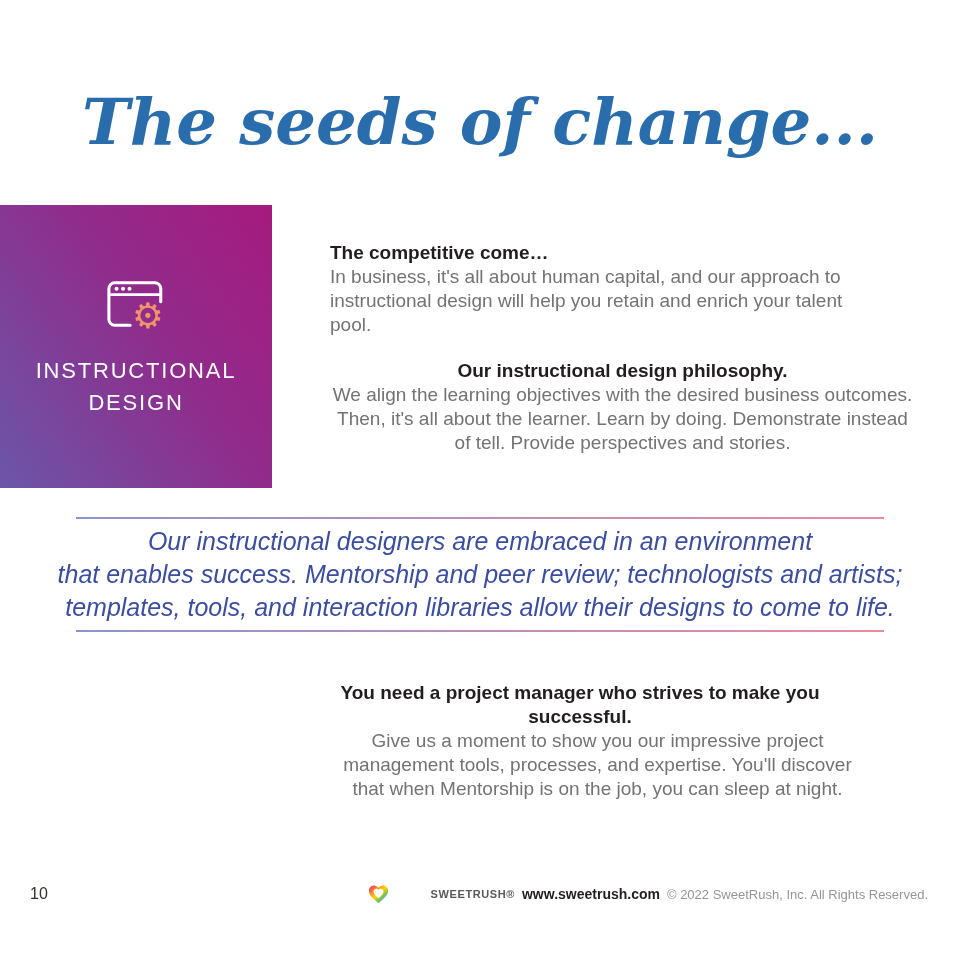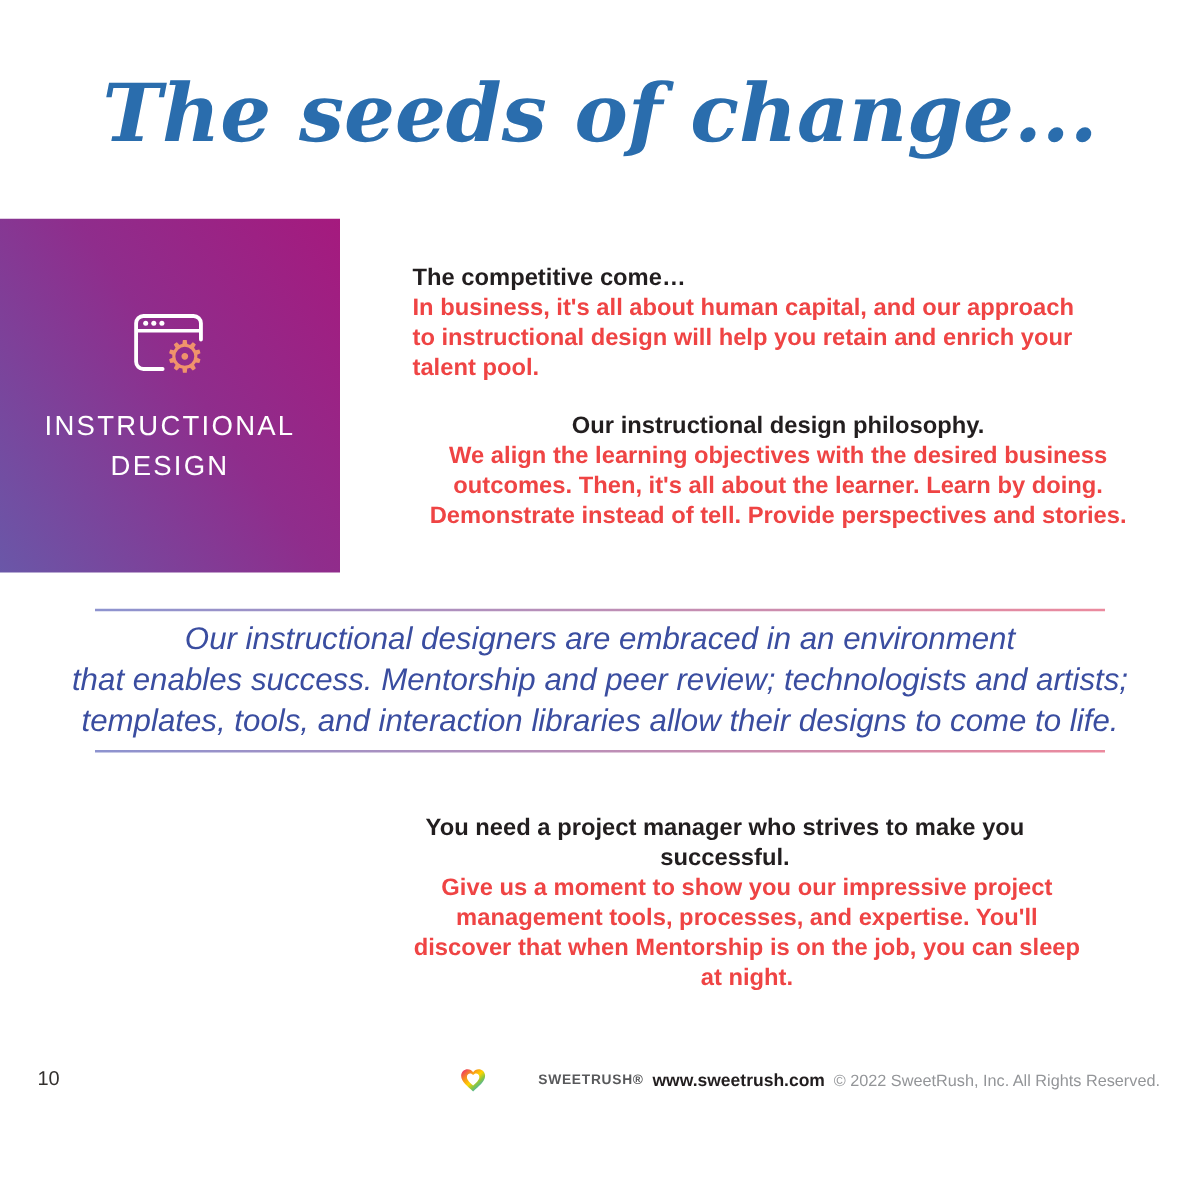--- a/index.html
+++ b/index.html
@@ -1,18 +1,18 @@
 <!DOCTYPE html>
 <html><head>
 <meta charset="utf-8">
 <style>
   html,body{margin:0;padding:0;background:#ffffff;}
   .page{
     position:relative;width:960px;height:888px;background:#ffffff;overflow:hidden;
-    font-family:"Liberation Sans",sans-serif;color:#221e1f;
+    font-family:"Liberation Sans",sans-serif;color:#221e1f;margin-top:30px;
   }
   
   .title{
     position:absolute;top:42px;left:0;width:960px;margin:0;text-align:center;
     font-family:"DejaVu Serif",serif;font-style:italic;font-weight:700;
     font-size:64px;line-height:100px;color:#2a6dad;letter-spacing:0px;
   }
   
   .tile{
     position:absolute;left:0;width:272px;display:flex;flex-direction:column;
@@ -26,21 +26,21 @@
     padding:0 10px;max-width:252px;
   }
   .gear-glyph{font-family:"DejaVu Sans",sans-serif;}
   
   .copy{position:absolute;left:330px;}
   .copy-1{top:211px;}
   .copy-2{top:651px;}
   .para{margin:0 0 22px 0;}
   .para:last-child{margin-bottom:0;text-align:center;}
   .para .h{display:block;font-weight:700;font-size:19px;line-height:24px;color:#221e1f;}
-  .para .b{display:block;font-weight:700;font-size:19px;line-height:24px;color:#ef4444;}
+  .para .b{display:block;font-weight:400;font-size:19px;line-height:24px;color:#737373;}
   .w1{width:552px;} .w2{width:585px;} .w3{width:565px;} .w4{width:535px;}
   .hw{max-width:500px;}
   
   .quote{position:absolute;top:487px;left:0;width:960px;}
   .rule{height:2px;border:none;margin:0 76px;background:linear-gradient(to right,#8d93cf,#eb8a9e);}
   .quote-lines{margin:6px 0;}
   .quote-line{
     text-align:center;font-style:italic;font-size:25px;line-height:33px;
     color:#3a4da0;font-weight:400;
   }

